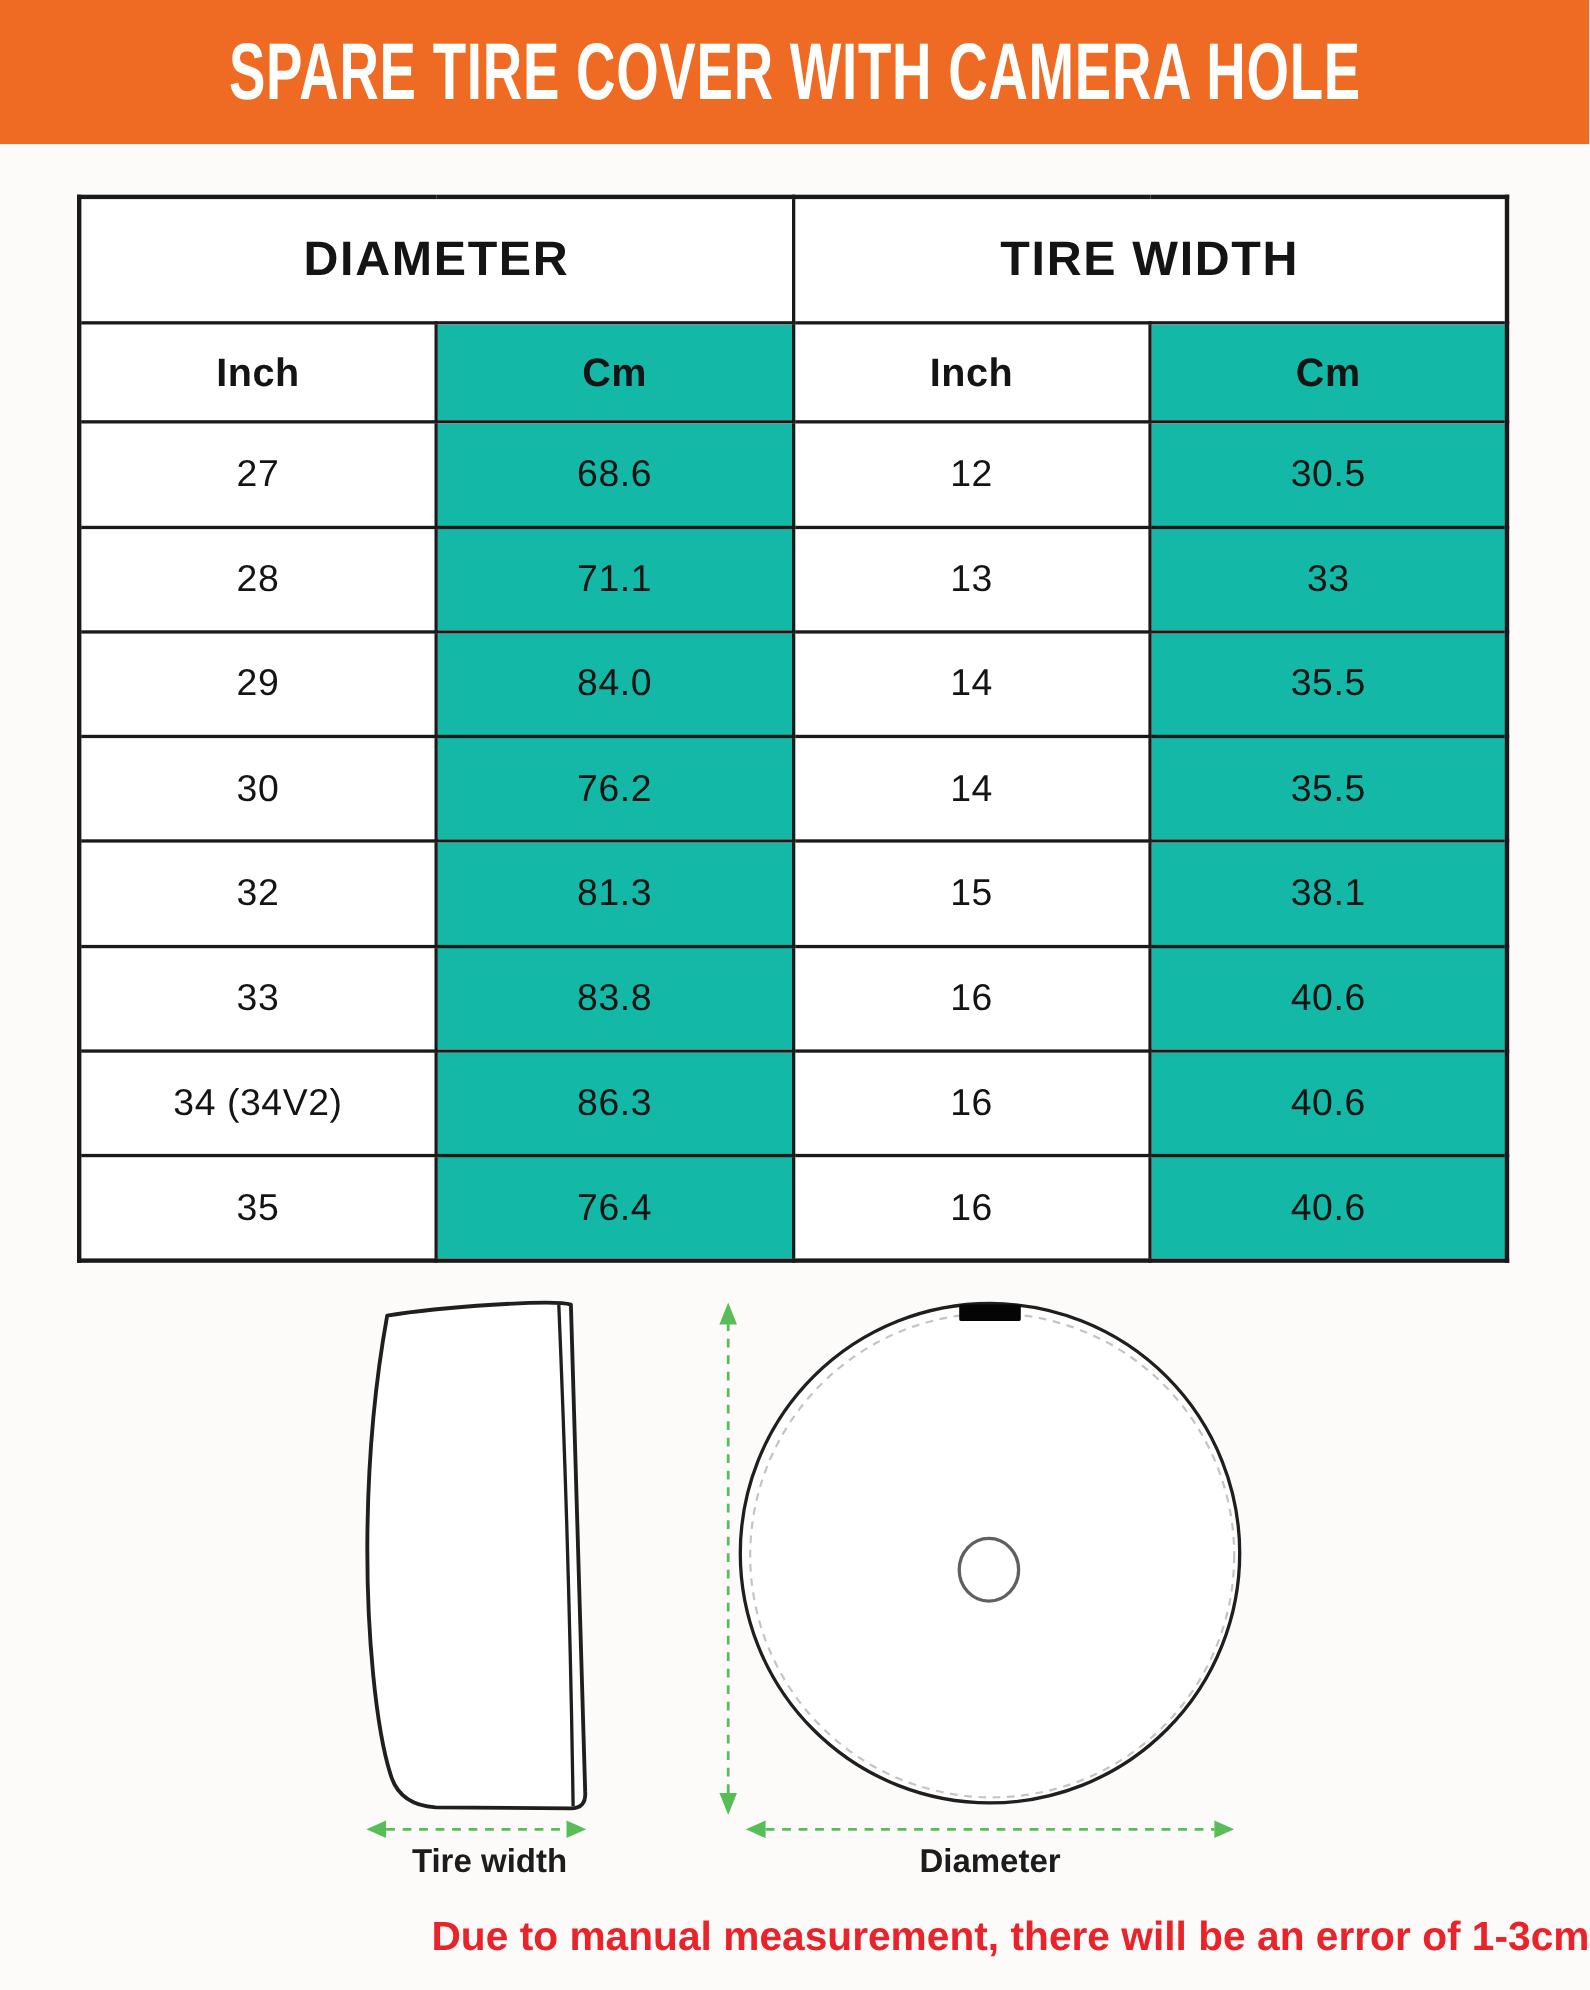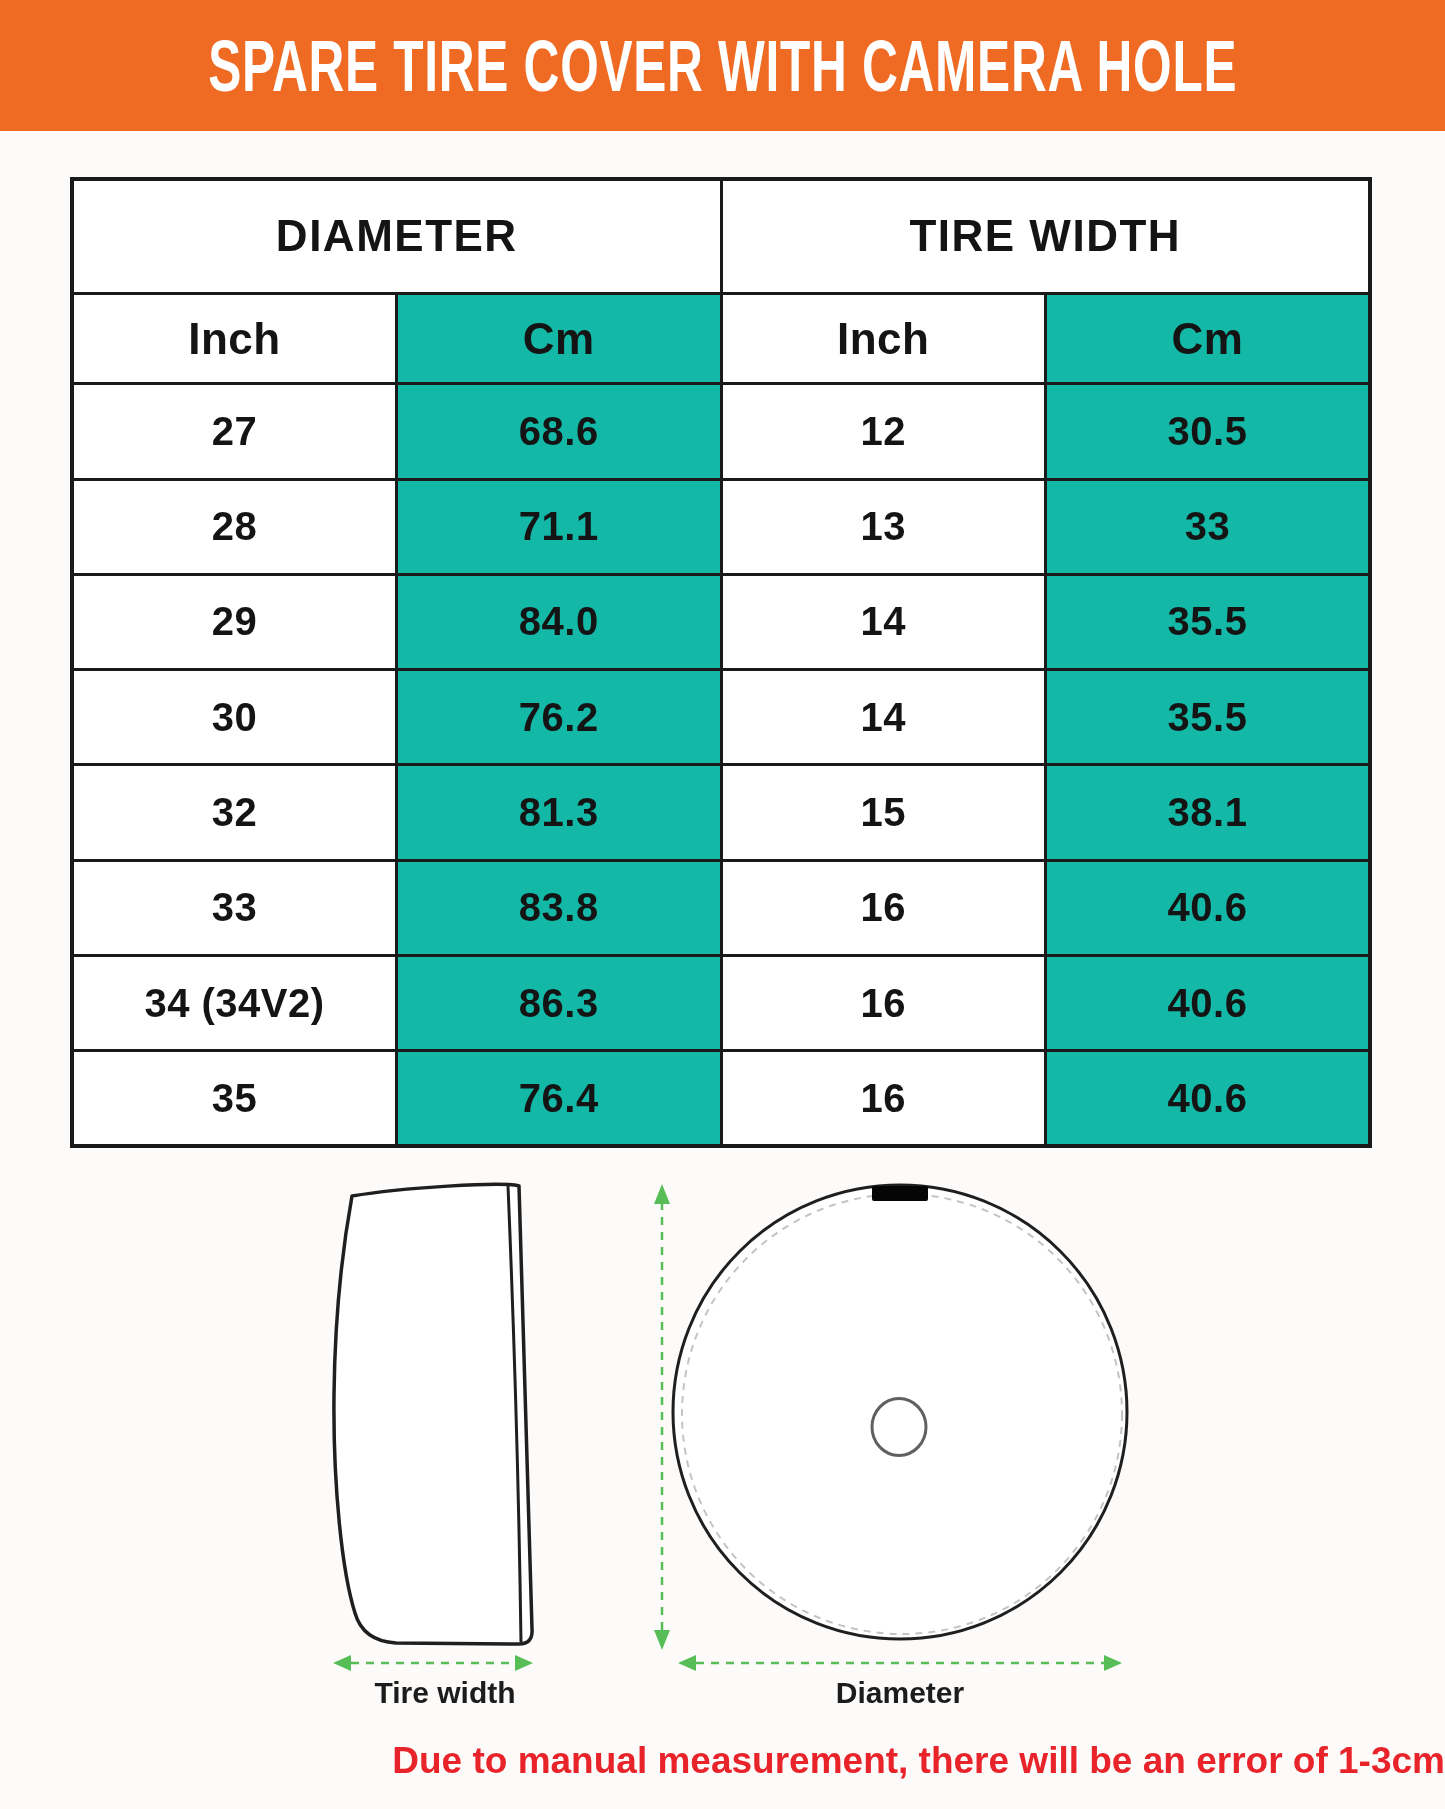--- a/index.html
+++ b/index.html
@@ -14,23 +14,23 @@
 
   
   table.size-table{position:absolute;left:70px;top:177px;width:1302px;height:971px;
                    border-collapse:collapse;table-layout:fixed;background:#ffffff;
                    border:4px solid #1A1A1A;}
   .size-table th,.size-table td{border:3px solid #1A1A1A;text-align:center;vertical-align:middle;
                    color:#141414;padding:0;overflow:hidden;}
   tr.gh{height:96px;}
   .gh th{font-size:44px;font-weight:700;letter-spacing:1.5px;}
   tr.ch{height:76px;}
-  .ch th{font-size:44px;font-weight:700;letter-spacing:.5px;}
+  .ch th{font-size:36px;font-weight:700;letter-spacing:.5px;}
   tr.dr{height:80px;}
-  .dr td{font-size:40px;font-weight:700;letter-spacing:.5px;}
+  .dr td{font-size:34px;font-weight:400;letter-spacing:.5px;}
   .g{background:#14b8a6;}
 
   
   svg.diagram{position:absolute;top:0;left:0;width:1445px;height:1809px;pointer-events:none;}
 
   .lbl{position:absolute;top:1676px;width:320px;text-align:center;
        font-size:30px;font-weight:700;color:#1c1c1c;}
   .lbl-tirewidth{left:285px;}
   .lbl-diameter{left:740px;}
 

